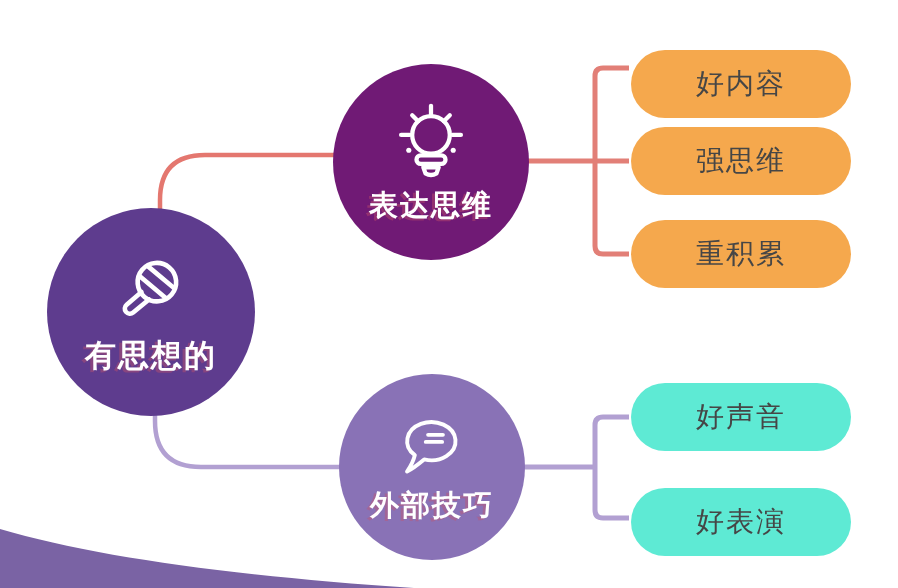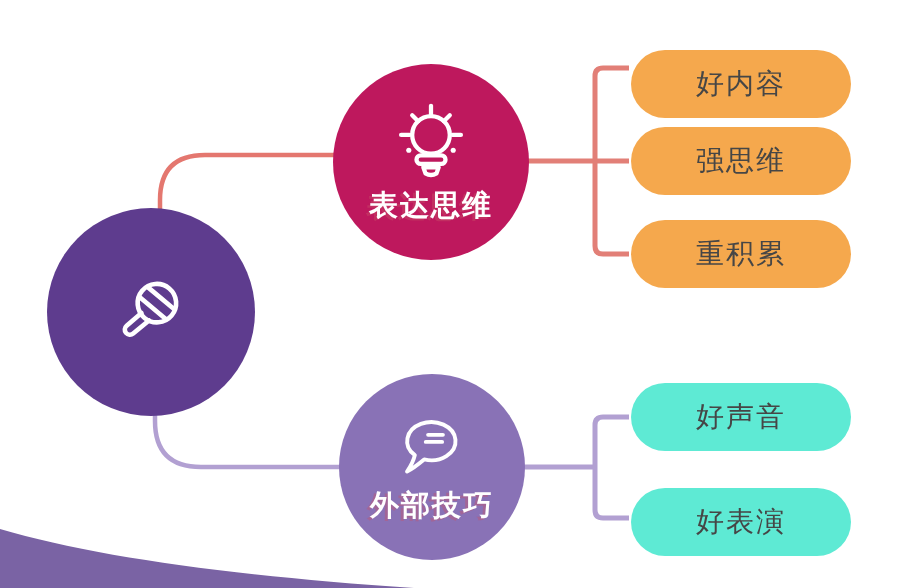--- a/index.html
+++ b/index.html
@@ -18,21 +18,21 @@
     align-items:center;justify-content:center;
     z-index:1;
   }
   .node .lbl{
     color:#ffffff;font-weight:700;letter-spacing:2px;
     text-shadow:-3px 2px 0 rgba(201,82,104,0.40);
     text-align:center;white-space:nowrap;
   }
   .root-node{left:47px;top:208px;width:208px;height:208px;background:#5E3C8E;}
   .root-node .lbl{font-size:31px;line-height:42px;}
-  .branch1-node{left:333px;top:64px;width:196px;height:196px;background:#be185d;}
+  .branch1-node{left:333px;top:64px;width:196px;height:196px;background:#701a75;}
   .branch2-node{left:339px;top:374px;width:186px;height:186px;background:#8972B6;}
   .branch1-node .lbl,.branch2-node .lbl{font-size:29px;margin-top:5px;}
   .node svg{display:block;}
   .pill{
     position:absolute;left:631px;width:220px;height:68px;
     border-radius:34px;z-index:1;
     display:flex;align-items:center;justify-content:center;
     font-size:28px;letter-spacing:2px;color:#464646;font-weight:500;
   }
   .pill.orange{background:#F5A84D;}
@@ -61,20 +61,21 @@
   <div class="node root-node">
     <svg width="88" height="88" viewBox="0 0 96 96">
       <g transform="rotate(40 48 46)" fill="none" stroke="#ffffff" stroke-width="5" stroke-linecap="round" stroke-linejoin="round">
         <circle cx="48" cy="36" r="21"></circle>
         <path d="M30 29 L66 29"></path>
         <path d="M30 43 L66 43"></path>
         <path d="M42 55 L38.5 76 A5.5 5.5 0 0 0 49.5 78 L53.5 56"></path>
       </g>
     </svg>
     <div class="lbl">
+      <div>有思想的</div>
     </div>
   </div>
 
   <div class="node branch1-node">
     <svg width="82" height="82" viewBox="0 0 96 96">
       <g fill="none" stroke="#ffffff" stroke-width="5" stroke-linecap="round" stroke-linejoin="round">
         <circle cx="48" cy="42" r="22"></circle>
         <rect x="31" y="66" width="34" height="10" rx="5"></rect>
         <path d="M39 80 L57 80 L54.5 87 Q48 91 41.5 87 Z"></path>
         <path d="M48 8 V18"></path>

